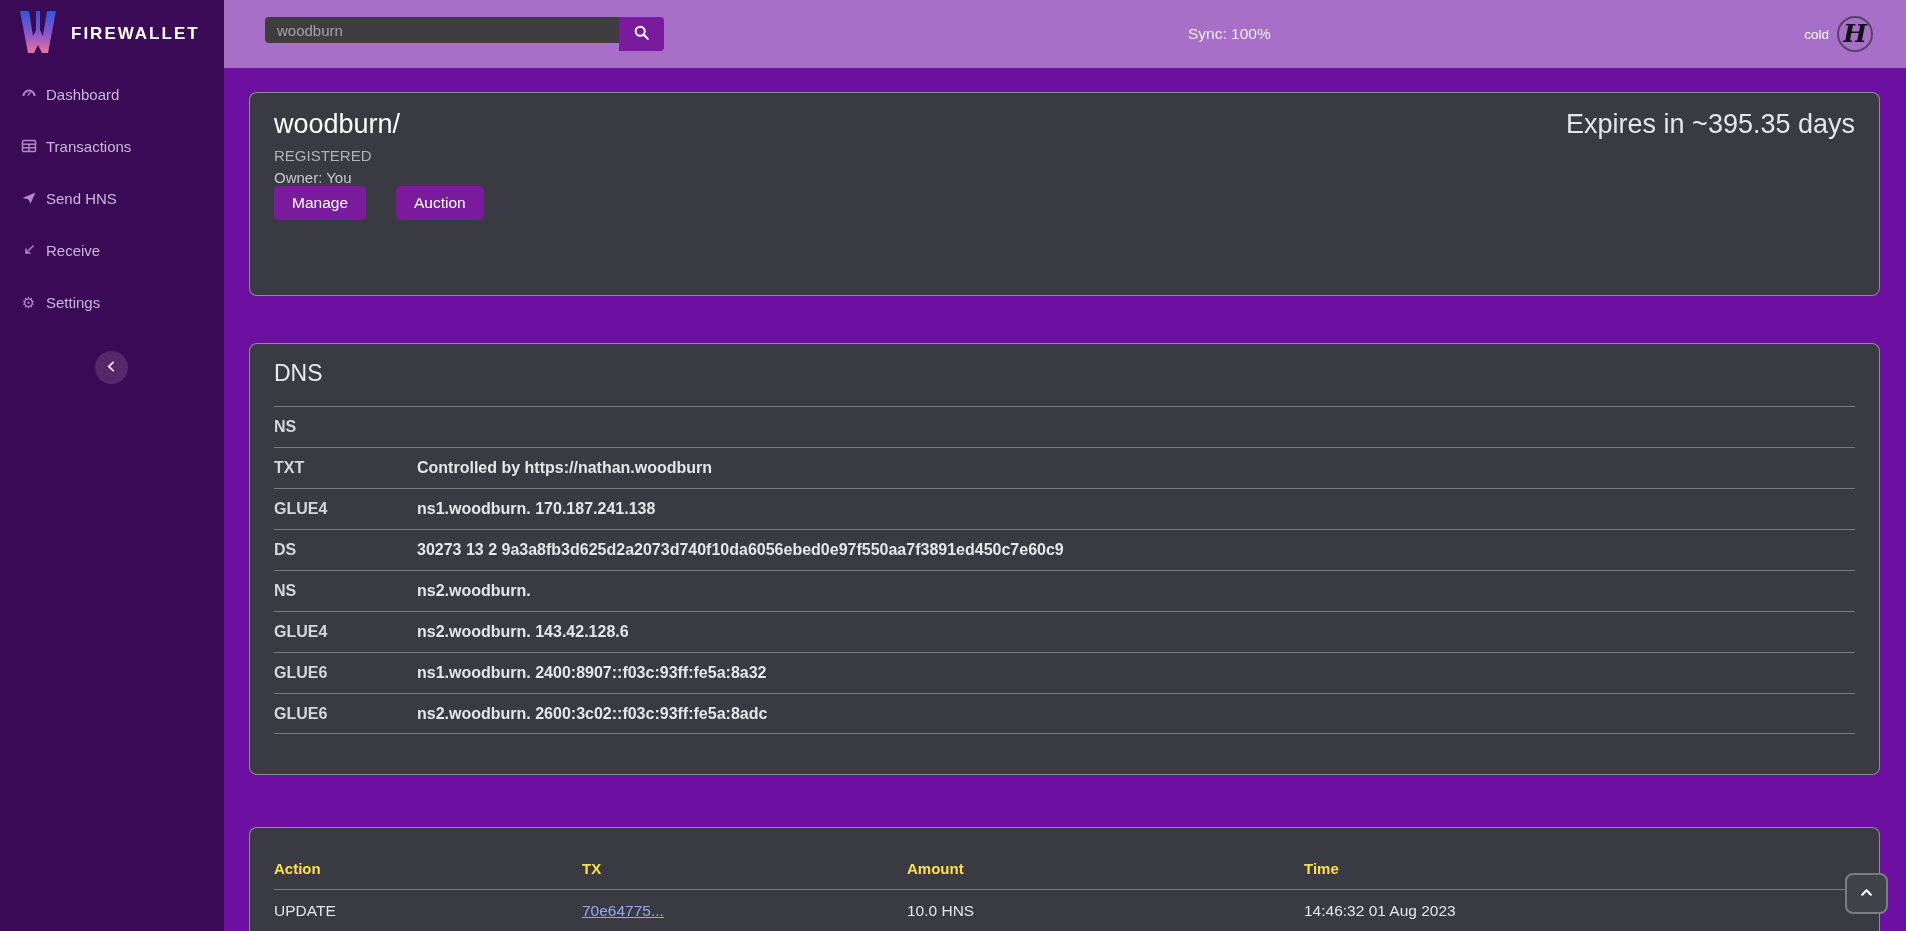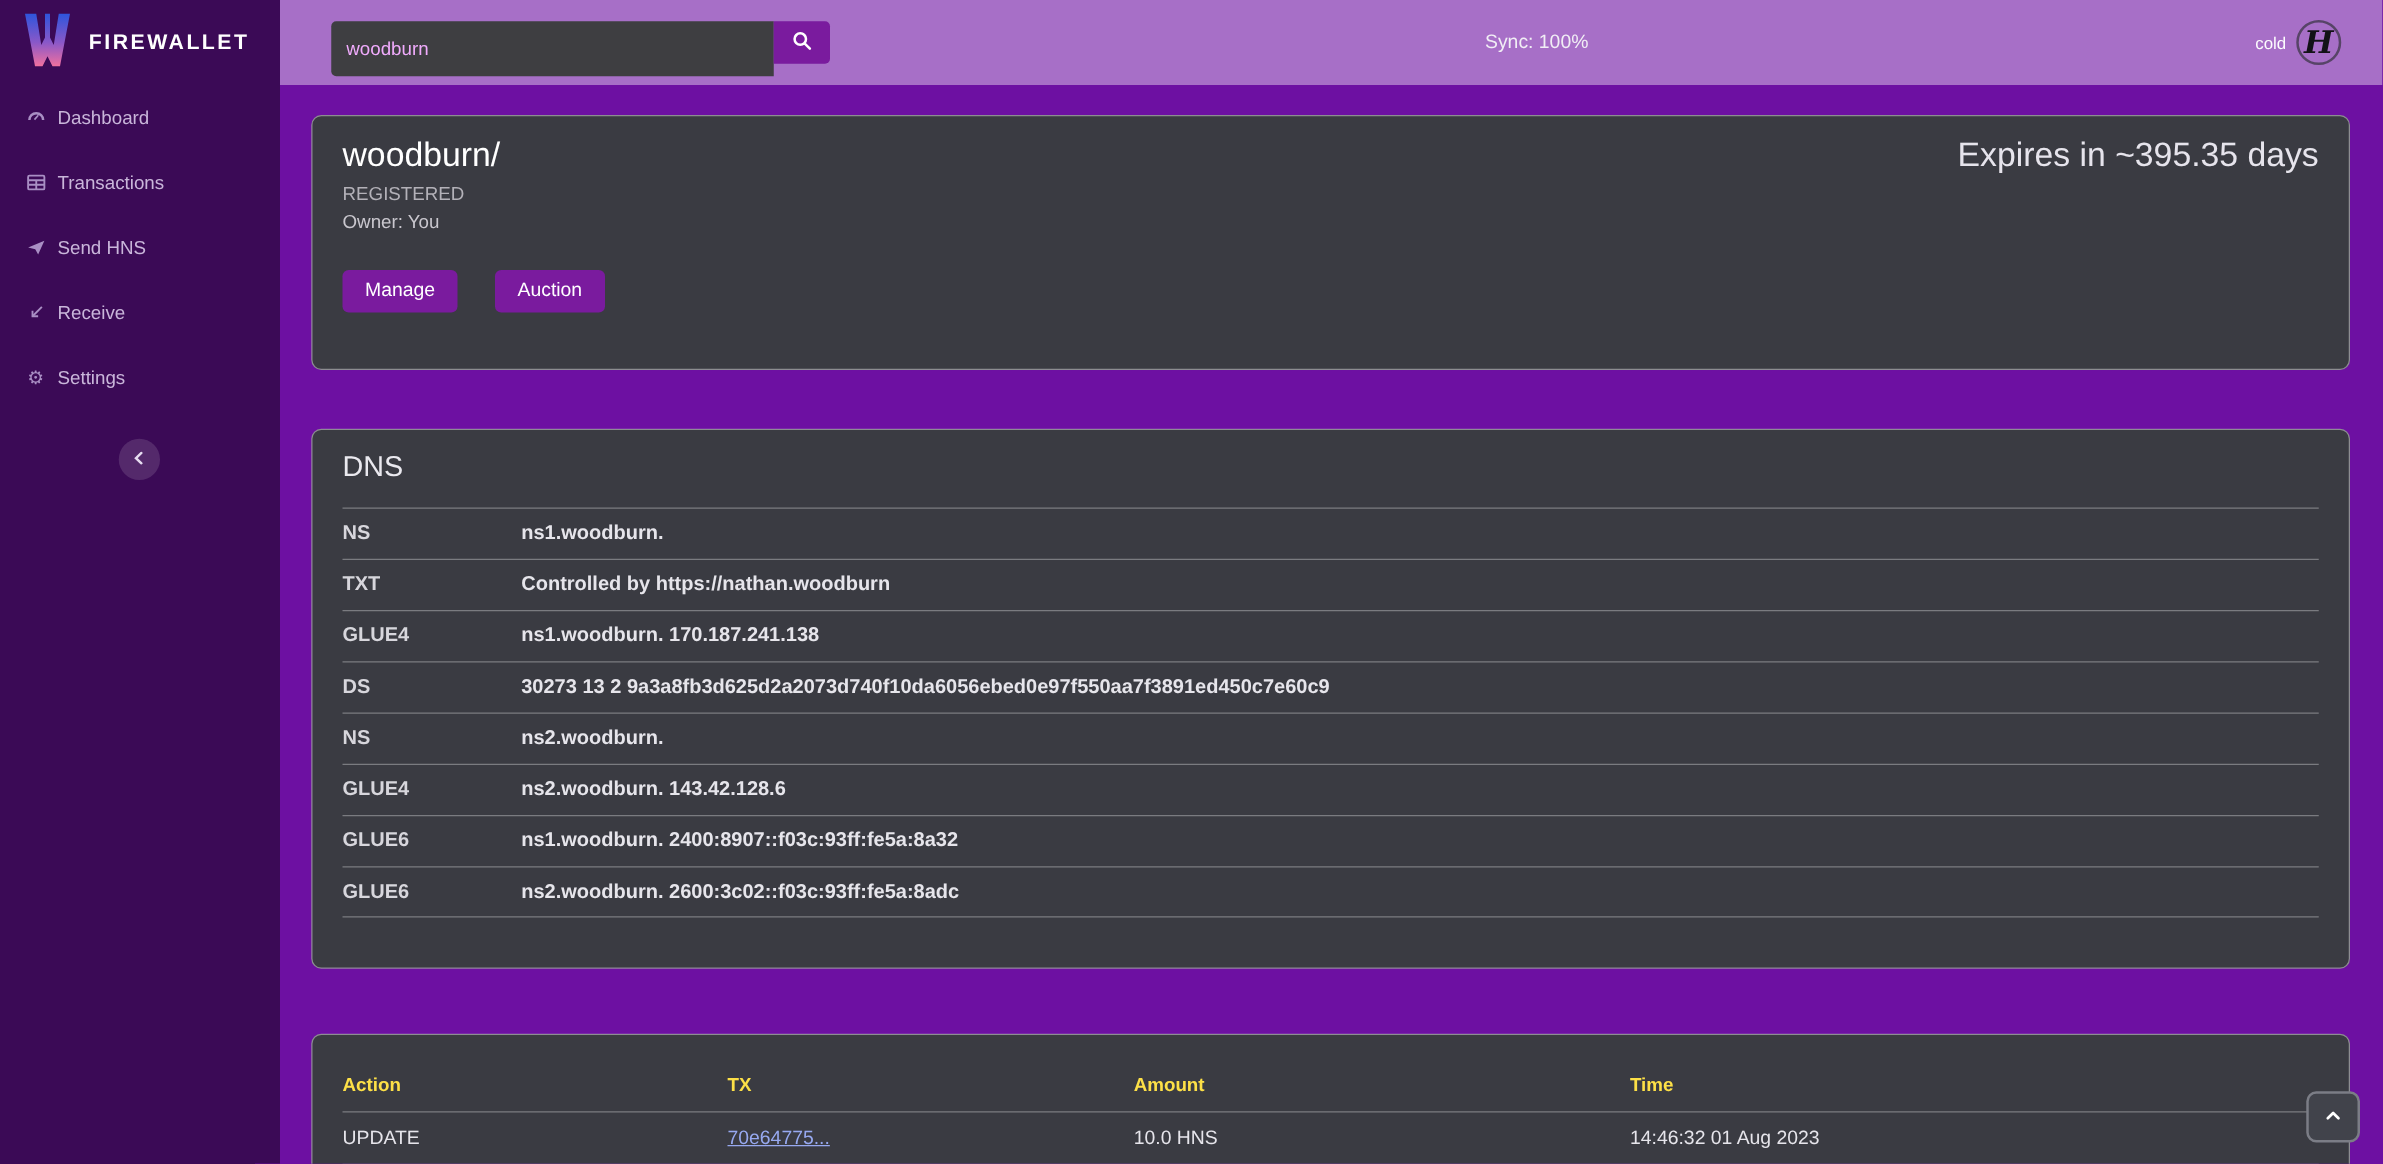--- a/index.html
+++ b/index.html
@@ -42,22 +42,22 @@
 
   
   .topbar {
     position: absolute; left: 224px; right: 0; top: 0; height: 68px;
     background: #a76fc7;
   }
   .search-wrap {
     position: absolute; left: 41px; top: 17px; height: 34px; display: flex;
   }
   .search-input {
-    width: 354px; height: 44px; background: #3e3e41; border: none; outline: none;
-    border-radius: 4px 0 0 4px; color: #f0abfc; font-size: 15px;
+    width: 354px; height: 26px; background: #3e3e41; border: none; outline: none;
+    border-radius: 4px 0 0 4px; color: #a3a3a3; font-size: 15px;
     padding: 0 12px; font-family: "Liberation Sans", sans-serif;
   }
   .search-btn {
     width: 45px; height: 34px; background: #7a1b9e; border: none;
     border-radius: 0 4px 4px 0; cursor: pointer;
     display: flex; align-items: center; justify-content: center;
   }
   .sync-label {
     position: absolute; left: 964px; top: 0; line-height: 68px;
     color: #f1eef5; font-size: 15.5px;
@@ -80,21 +80,21 @@
   
   .main { margin-left: 224px; padding: 92px 26px 0 25px; }
   .card {
     background: #3a3b42; border: 1px solid rgba(255,255,255,0.42);
     border-radius: 8px; padding: 16px 24px 18px;
   }
   .domain-card { height: 204px; display: flex; justify-content: space-between; margin-top: 0; }
   .domain-title { font-size: 27px; font-weight: 400; color: #ffffff; }
   .domain-status { font-size: 15px; color: #b3b1b8; margin-top: 7px; }
   .domain-owner { font-size: 15px; color: #c9c7ce; margin-top: 5px; }
-  .btn-row { display: flex; gap: 30px; margin-top: 30px; }
+  .btn-row { display: flex; gap: 30px; margin-top: 0; }
   .btn {
     background: #7a1b9e; color: #ffffff; border: none; border-radius: 5px;
     font-size: 15.5px; padding: 8px 18px; cursor: pointer;
     font-family: "Liberation Sans", sans-serif;
   }
   .expires { font-size: 27px; color: #e6e4ec; font-weight: 400; }
 
   .dns-card { margin-top: 47px; height: 432px; }
   .card-title { font-size: 23px; color: #eae9ef; font-weight: 400; }
   .dns-table { margin-top: 19px; }
@@ -238,21 +238,20 @@
       </div>
     </div>
     <div class="expires">Expires in ~395.35 days</div>
   </section>
 
   <section class="card dns-card">
     <h2 class="card-title">DNS</h2>
     <div class="dns-table">
       <div class="dns-row">
         <span class="dns-type">NS</span>
-        <span class="dns-value">ns1.woodburn.</span>
       </div>
       <div class="dns-row">
         <span class="dns-type">TXT</span>
         <span class="dns-value">Controlled by https://nathan.woodburn</span>
       </div>
       <div class="dns-row">
         <span class="dns-type">GLUE4</span>
         <span class="dns-value">ns1.woodburn. 170.187.241.138</span>
       </div>
       <div class="dns-row">

